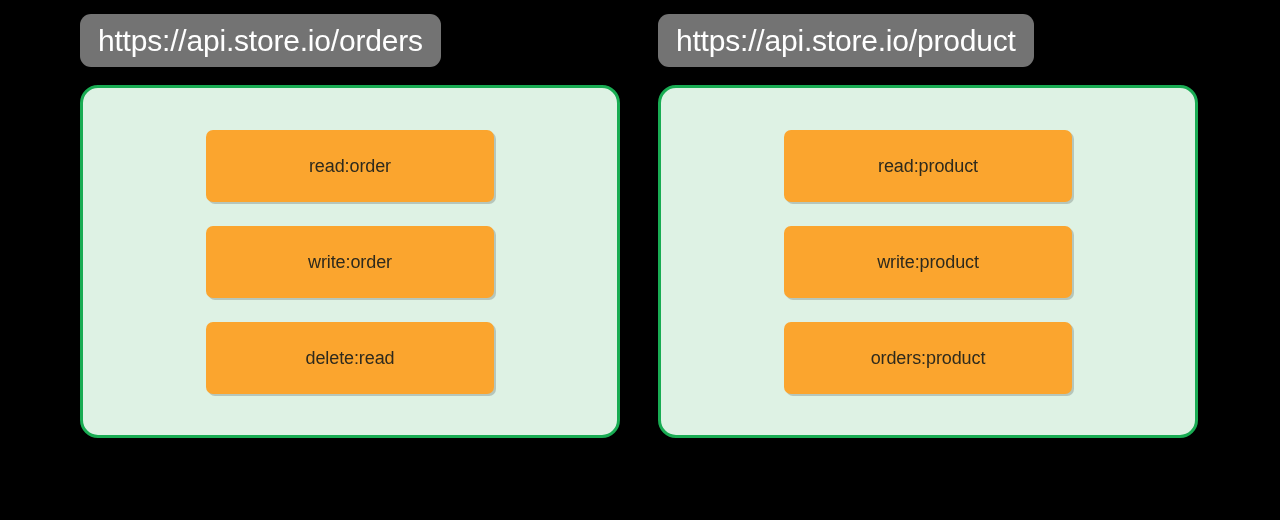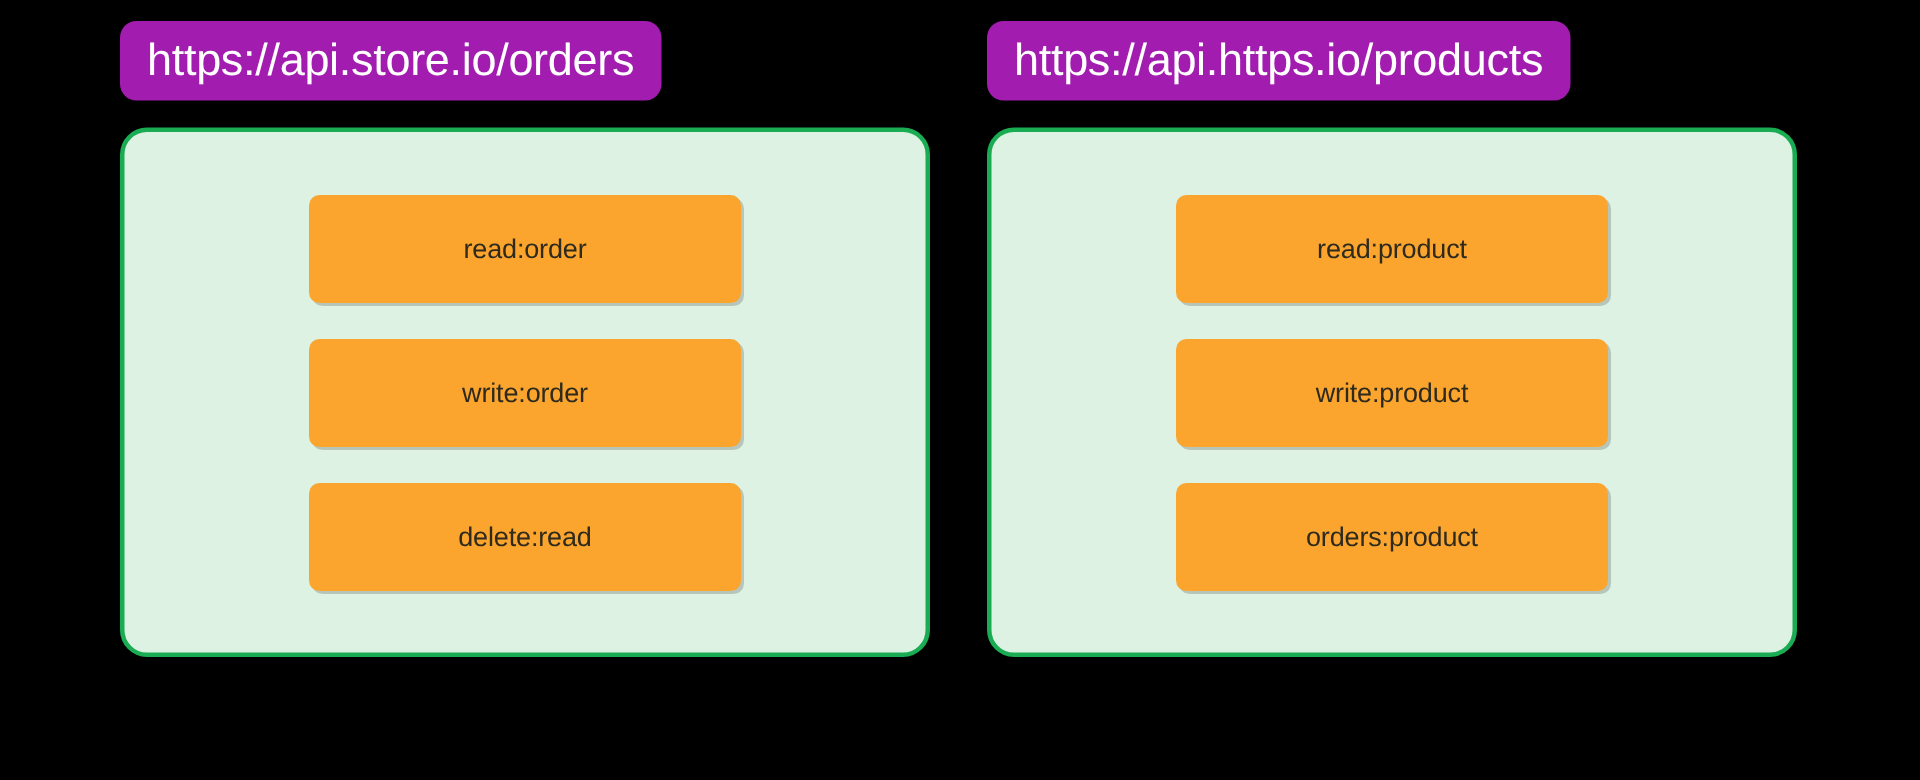--- a/index.html
+++ b/index.html
@@ -29,21 +29,21 @@
     position: absolute;
     top: 14px;
   }
 
   .group-orders    { left: 80px;  width: 540px; }
   .group-products  { left: 658px; width: 540px; }
 
   
   .header-pill {
     display: inline-block;
-    background: #a21caf;
+    background: #737373;
     color: #FFFFFF;
     border-radius: 11px;
     height: 53px;
     line-height: 53px;
     padding: 0 18px;
     font-size: 30px;
     letter-spacing: -0.2px;
     white-space: nowrap;
     box-shadow: 0 3px 0 0 rgba(0,0,0,0.55);
   }
@@ -97,21 +97,21 @@
 
       <div class="scope-chip">write:order</div>
 
       <div class="scope-chip">delete:read</div>
 
     </div>
   </div>
 
   <div class="group group-products">
 
-    <div class="header-pill">https://api.https.io/products</div>
+    <div class="header-pill">https://api.store.io/product</div>
 
     <div class="scope-panel">
 
       <div class="scope-chip">read:product</div>
 
       <div class="scope-chip">write:product</div>
 
       <div class="scope-chip">orders:product</div>
 
     </div>

